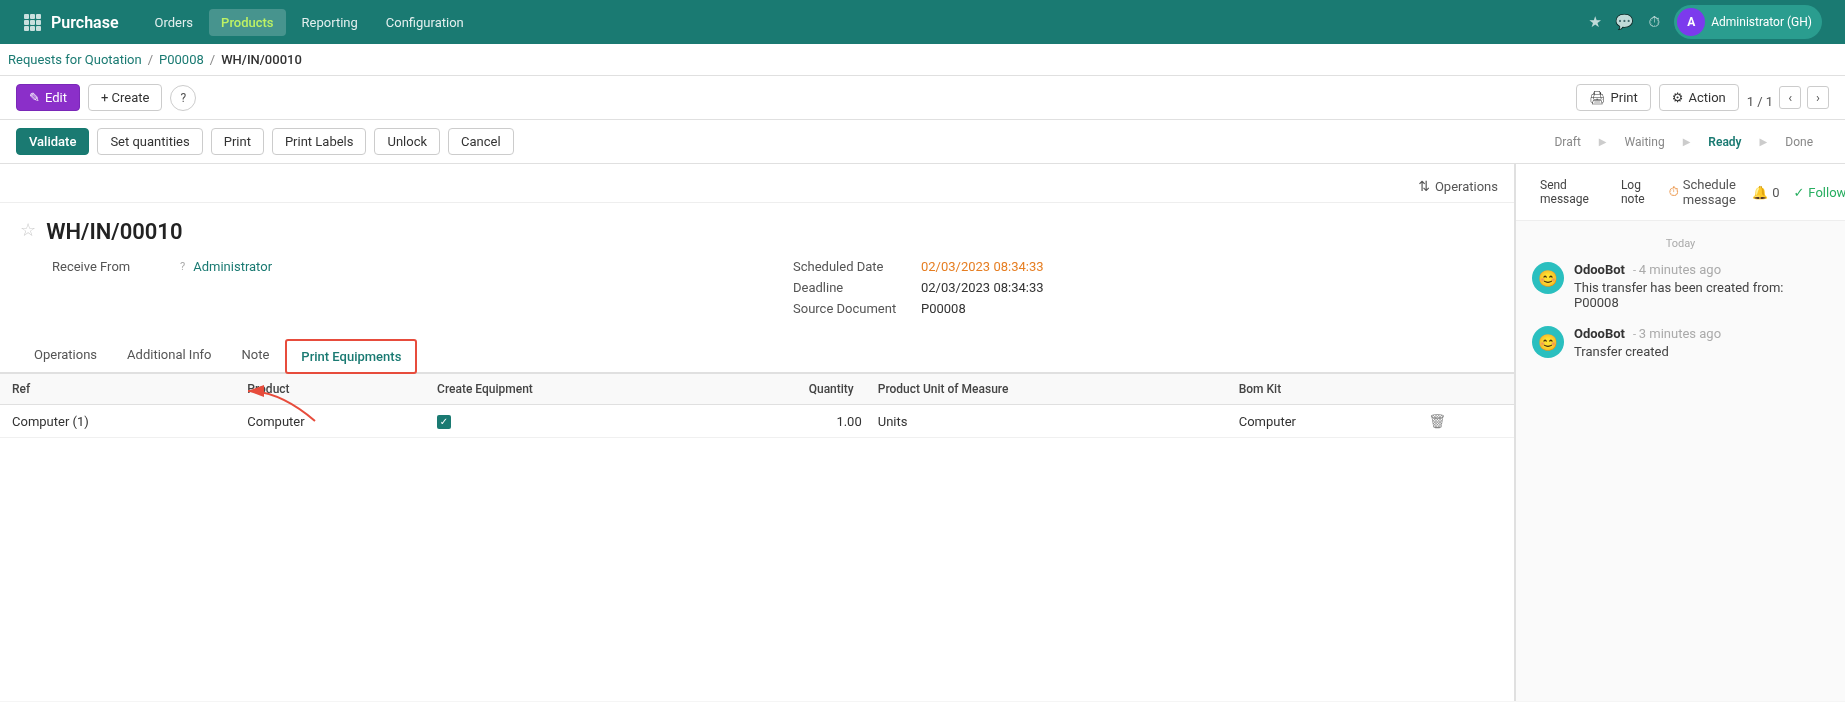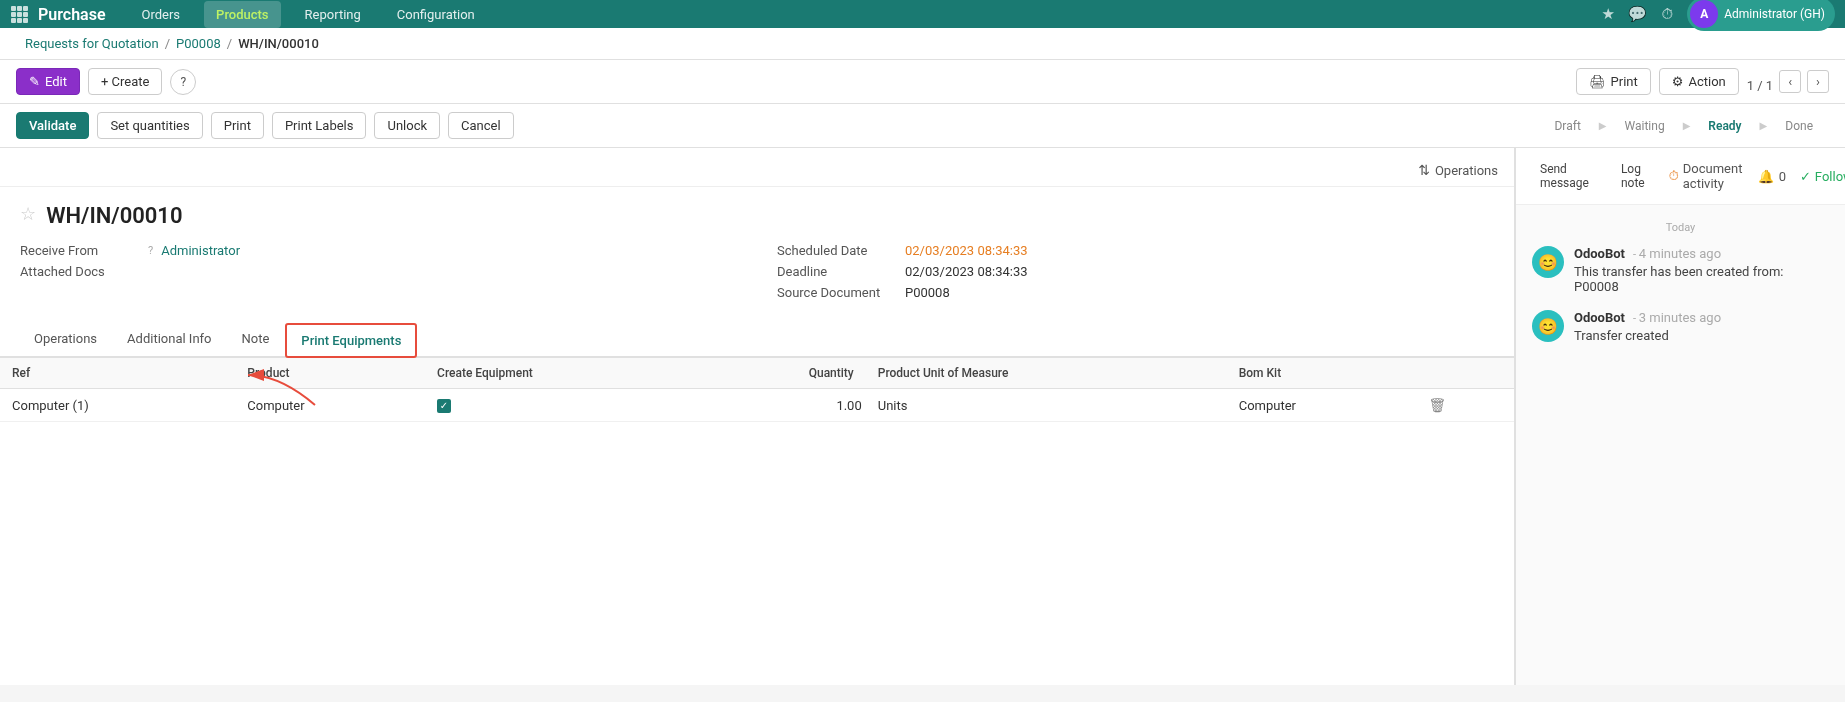--- a/index.html
+++ b/index.html
@@ -3,40 +3,40 @@
   <meta charset="utf-8">
   <style>
     * { box-sizing: border-box; margin: 0; padding: 0; font-family: -apple-system, BlinkMacSystemFont, 'Segoe UI', Roboto, sans-serif; font-size: 13px; }
     body { background: #f5f5f5; overflow: hidden; }
 
     
     .top-nav {
       background: #1a7a72;
       display: flex;
       align-items: center;
-      height: 28px;
-      padding: 0 10px;
+      height: 44px;
+      padding: 0 23px;
       color: white;
     }
     .top-nav .app-grid {
       margin-right: 10px;
       cursor: pointer;
       opacity: 0.9;
       display: flex; align-items: center;
     }
     .top-nav .app-name {
       font-size: 16px;
       font-weight: 600;
       margin-right: 24px;
       color: white;
     }
     .top-nav .nav-links {
       display: flex;
       align-items: center;
-      gap: 12px;
+      gap: 4px;
       flex: 1;
     }
     .nav-link {
       color: rgba(255,255,255,0.88);
       padding: 6px 12px;
       border-radius: 4px;
       cursor: pointer;
       font-size: 13px;
     }
     .nav-link.active { background: rgba(255,255,255,0.2); color: #bef264; font-weight: 500; }
@@ -64,21 +64,21 @@
       width: 28px; height: 28px;
       background: #7c3aed;
       border-radius: 50%;
       display: flex; align-items: center; justify-content: center;
       color: white; font-size: 12px; font-weight: bold;
     }
 
     
     .breadcrumb-bar {
       background: white;
-      padding: 8px 25px;
+      padding: 8px 8px;
       display: flex;
       align-items: center;
       border-bottom: 1px solid #e0e0e0;
       gap: 6px;
       font-size: 13px;
     }
     .breadcrumb-link { color: #1a7a72; cursor: pointer; }
     .breadcrumb-sep { color: #888; }
     .breadcrumb-current { color: #333; font-weight: 500; }
 
@@ -203,20 +203,21 @@
       display: flex; align-items: flex-start; gap: 10px;
     }
     .star-icon { color: #ccc; font-size: 18px; cursor: pointer; }
     .doc-title { font-size: 22px; font-weight: 600; color: #222; }
 
     .doc-fields {
       padding: 0 20px 12px;
       display: grid;
       grid-template-columns: 1fr 1fr;
       gap: 6px 40px;
+      margin-left: 32px;
     }
     .field-row {
       display: flex; align-items: center; gap: 8px;
       padding: 3px 0;
     }
     .field-label { color: #555; font-size: 13px; min-width: 120px; }
     .field-value { color: #333; font-size: 13px; }
     .field-value.link { color: #1a7a72; cursor: pointer; }
     .field-value.orange { color: #e67e22; }
     .field-icon { color: #aaa; font-size: 11px; cursor: pointer; }
@@ -445,23 +446,20 @@
       <span class="star-icon">☆</span>
       <span class="doc-title">WH/IN/00010</span>
     </div>
 
     <div class="doc-fields">
       <div>
         <div class="field-row">
           <span class="field-label">Receive From</span>
           <span class="field-icon">?</span>
           <span class="field-value link">Administrator</span>
-        </div>
-        <div class="field-row">
-          <span class="field-label">Attached Docs</span>
         </div>
       </div>
       <div>
         <div class="field-row">
           <span class="field-label">Scheduled Date</span>
           <span class="field-value orange">02/03/2023 08:34:33</span>
         </div>
         <div class="field-row">
           <span class="field-label">Deadline</span>
           <span class="field-value">02/03/2023 08:34:33</span>
@@ -522,21 +520,21 @@
       </tbody>
     </table>
   </div>
 
   <div class="right-panel">
     <div class="right-panel-header">
       <span class="msg-btn">Send message</span>
       <span class="msg-btn">Log note</span>
       <div class="schedule-btn">
         <span class="clock-icon">⏱</span>
-        <span>Document activity</span>
+        <span>Schedule message</span>
       </div>
       <div class="action-icons">
         <div class="action-icon">
           <span>🔔</span>
           <span>0</span>
         </div>
         <div class="action-icon green">
           <span>✓</span>
           <span>Following</span>
         </div>

